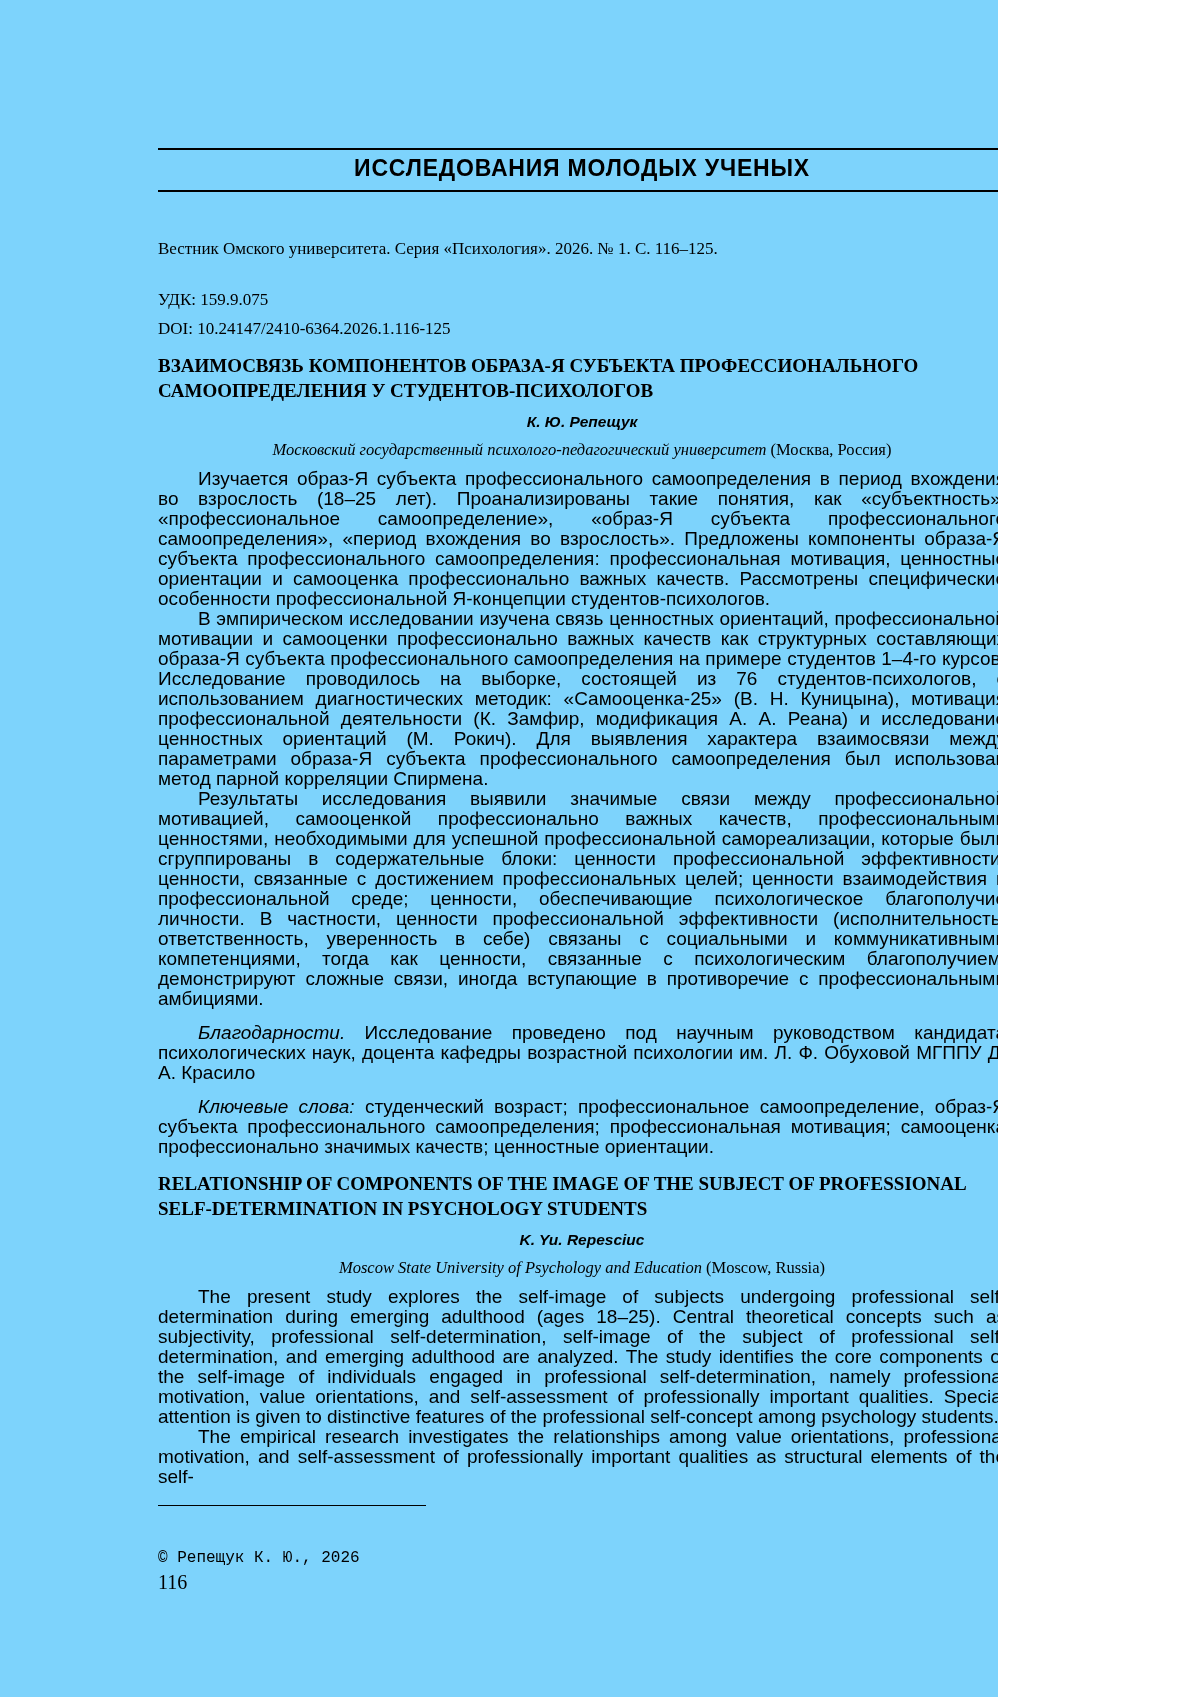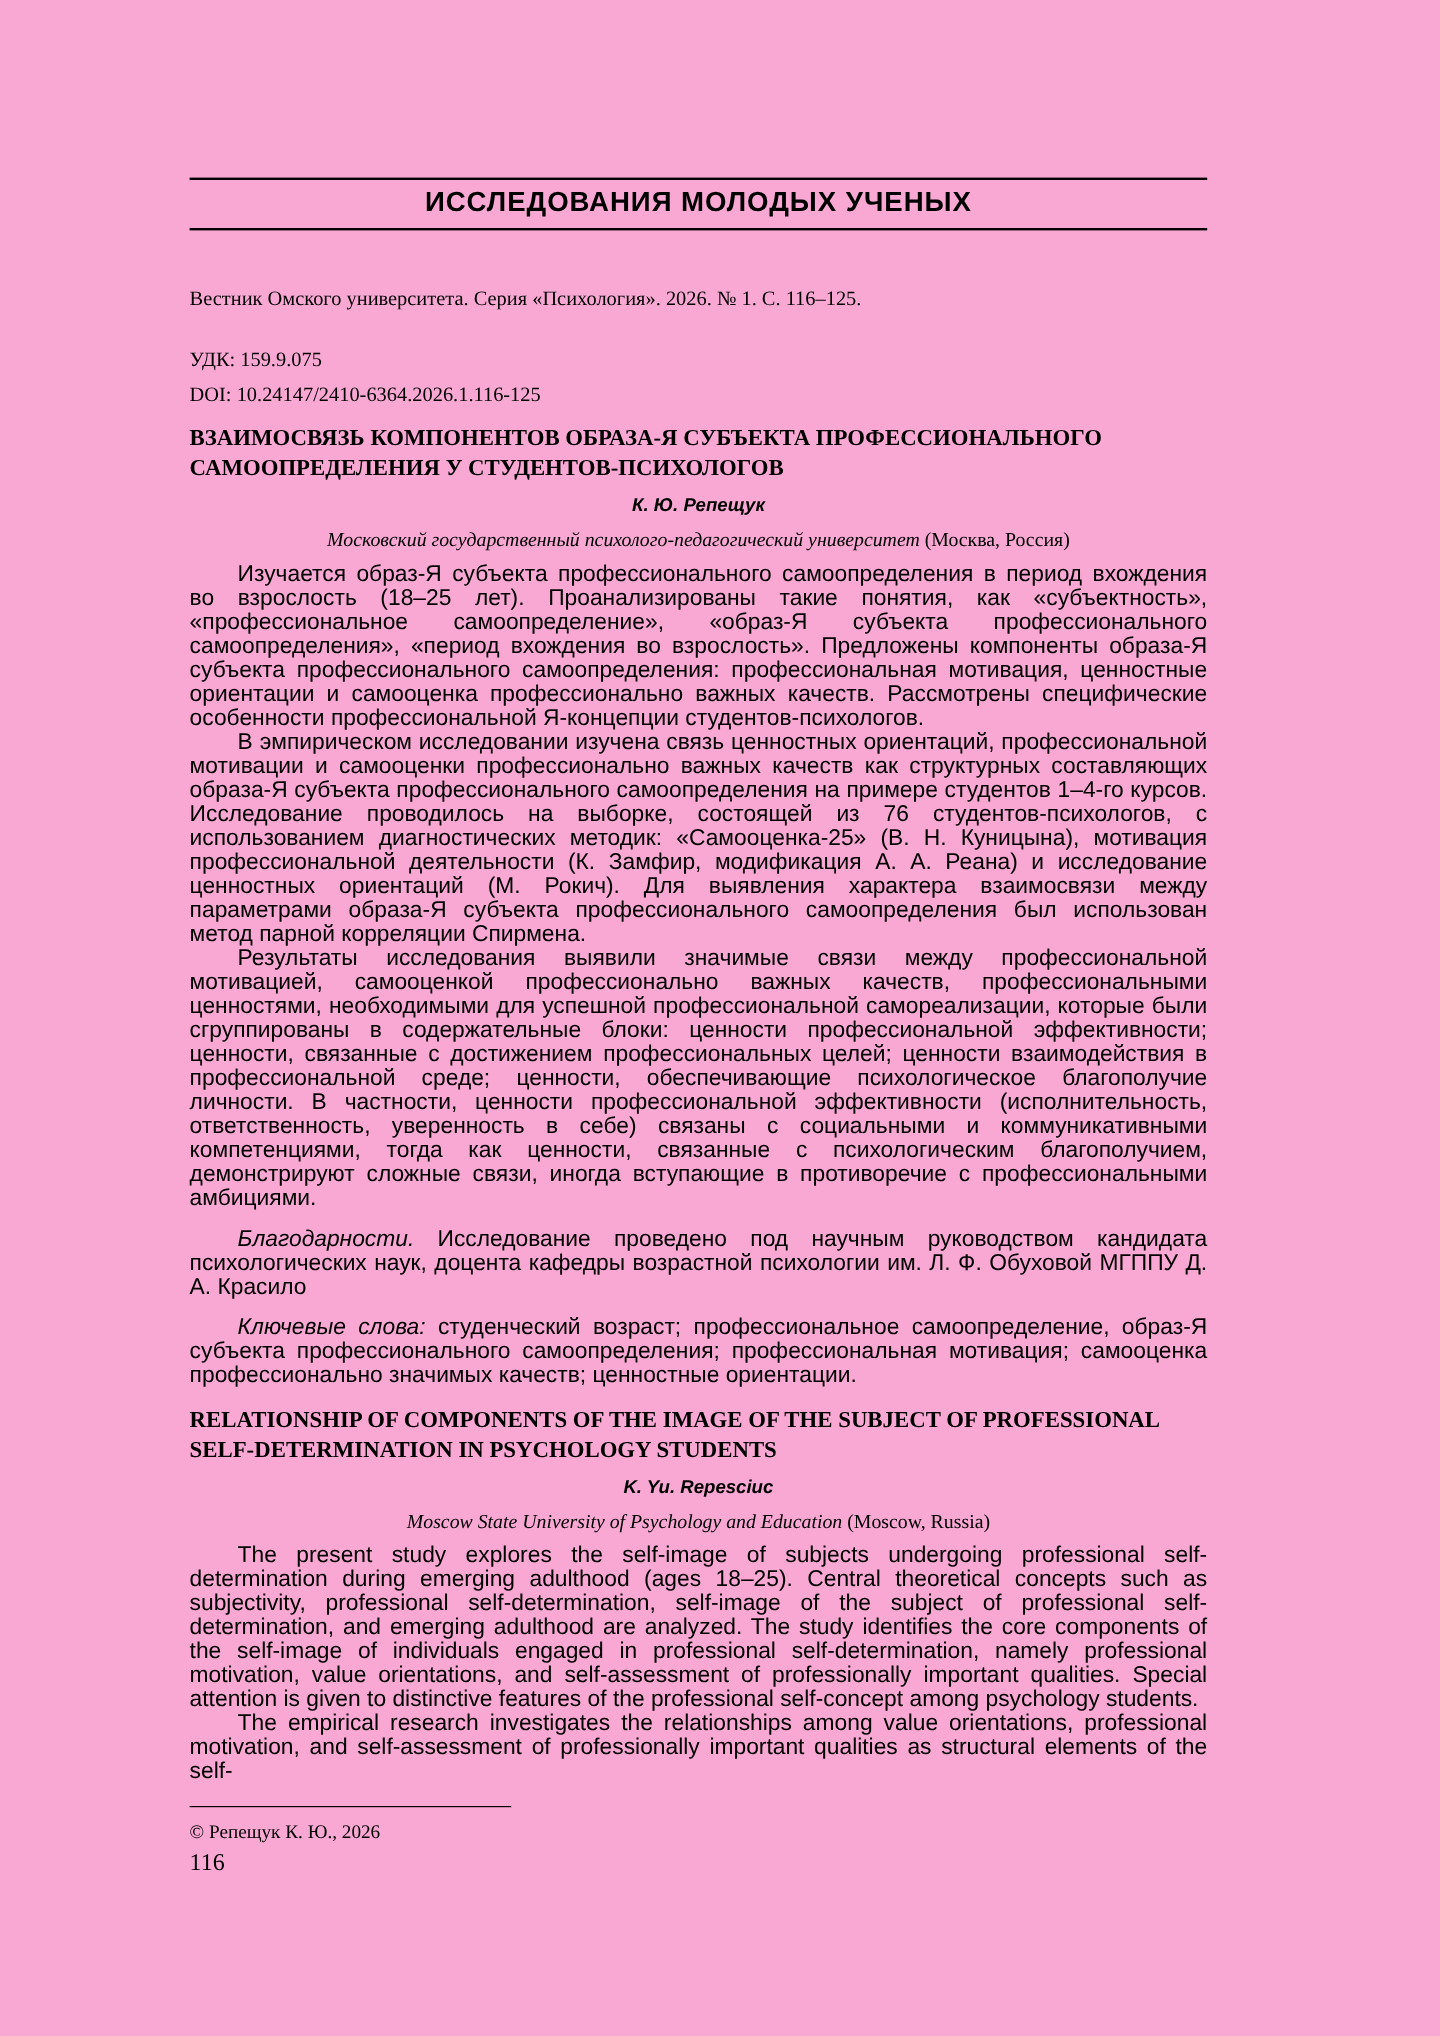--- a/index.html
+++ b/index.html
@@ -5,23 +5,23 @@
   * { margin: 0; padding: 0; box-sizing: border-box; }
   html, body { background: #ffffff; }
   body {
     width: 1200px;
     height: 1697px;
     color: #000000;
     font-family: "Liberation Serif", serif;
   }
   .page {
     position: relative;
-    width: 1200px;
+    width: 998px;
     height: 1697px;
-    background: #f9a8d4;
+    background: #7dd3fc;
     overflow: hidden;
   }
   .content {
     position: absolute;
     left: 158px;
     top: 0;
     width: 848px;
   }
   .section-header {
     margin-top: 148px;
@@ -79,22 +79,22 @@
     -webkit-hyphens: auto;
   }
   .keywords { margin-top: 14px; }
   .acknowledgments { margin-top: 14px; }
   .footer { margin-top: 18px; }
   .footnote-rule {
     width: 268px;
     border-top: 1.5px solid #000;
   }
   .copyright {
-    margin-top: 12px;
-    font-family: Liberation Serif, serif;
+    margin-top: 42px;
+    font-family: Liberation Mono, monospace;
     font-size: 16px;
     line-height: 20px;
   }
   .page-number {
     margin-top: 4px;
     font-family: Liberation Serif, serif;
     font-size: 20px;
     line-height: 21px;
   }
 </style>

